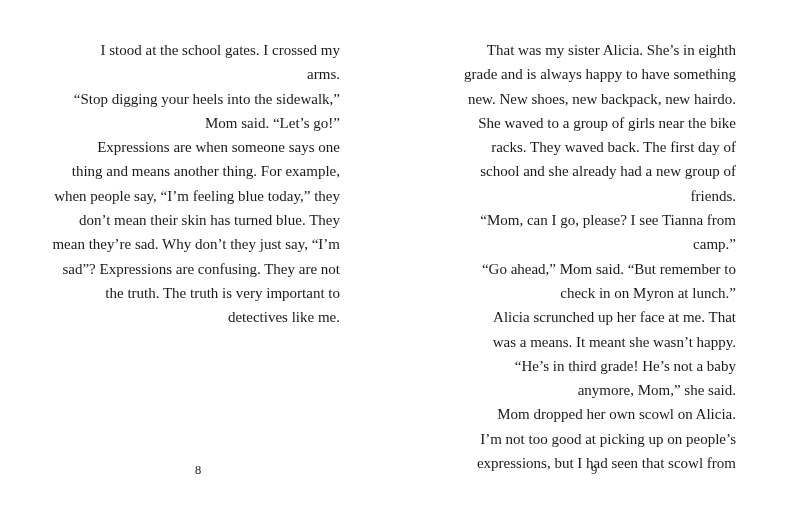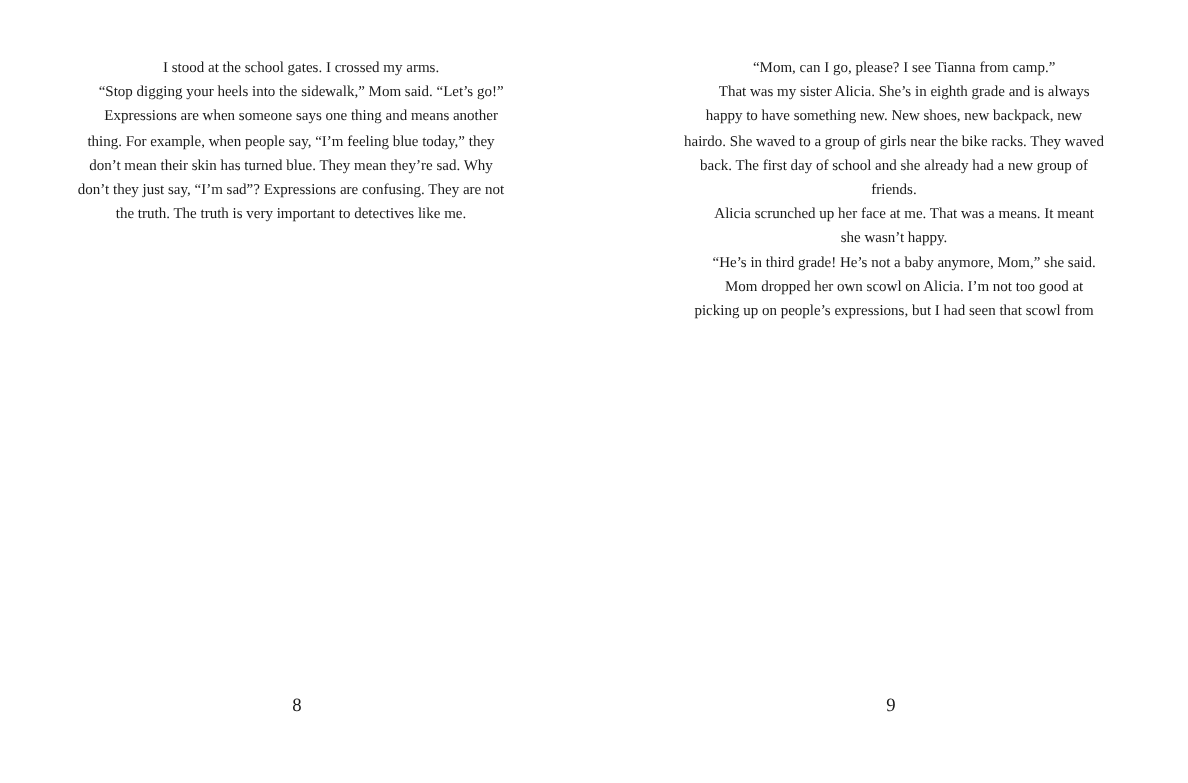--- a/index.html
+++ b/index.html
@@ -27,23 +27,23 @@
     height: 522px;
     box-sizing: border-box;
   }
   .page-left {
     padding: 38px 56px 0 48px;
   }
   .page-right {
     padding: 38px 56px 0 60px;
   }
   .body-text {
-    font-size: 10px;
+    font-size: 15px;
     line-height: 1.62;
-    text-align: center;
+    text-align: right;
   }
   .body-text p {
     margin: 0;
     text-indent: 1.35em;
   }
   .page-number {
     position: absolute;
     bottom: 44px;
     left: 0;
     width: 100%;
@@ -64,22 +64,23 @@
     <div class="body-text">
       <p>I stood at the school gates. I crossed my arms.</p>
       <p>“Stop digging your heels into the sidewalk,” Mom said. “Let’s go!”</p>
       <p>Expressions are when someone says one thing and means another thing. For example, when people say, “I’m feeling blue today,” they don’t mean their skin has turned blue. They mean they’re sad. Why don’t they just say, “I’m sad”? Expressions are confusing. They are not the truth. The truth is very important to detectives like me.</p>
     </div>
     <div class="page-number">8</div>
   </div>
 
   <div class="page page-right">
     <div class="body-text">
+      <p>That was my sister Alicia. She’s in eighth grade and is always happy to have something new. New shoes, new backpack, new hairdo. She waved to a group of girls near the bike racks. They waved back. The first day of school and she already had a new group of friends.</p>
       <p>“Mom, can I go, please? I see Tianna from camp.”</p>
-      <p>That was my sister Alicia. She’s in eighth grade and is always happy to have something new. New shoes, new backpack, new hairdo. She waved to a group of girls near the bike racks. They waved back. The first day of school and she already had a new group of friends.</p>
+      <p>“Go ahead,” Mom said. “But remember to check in on Myron at lunch.”</p>
       <p>Alicia scrunched up her face at me. That was a means. It meant she wasn’t happy.</p>
       <p>“He’s in third grade! He’s not a baby anymore, Mom,” she said.</p>
       <p>Mom dropped her own scowl on Alicia. I’m not too good at picking up on people’s expressions, but I had seen that scowl from</p>
     </div>
     <div class="page-number">9</div>
   </div>
 
 </div>
 
 </body></html>

